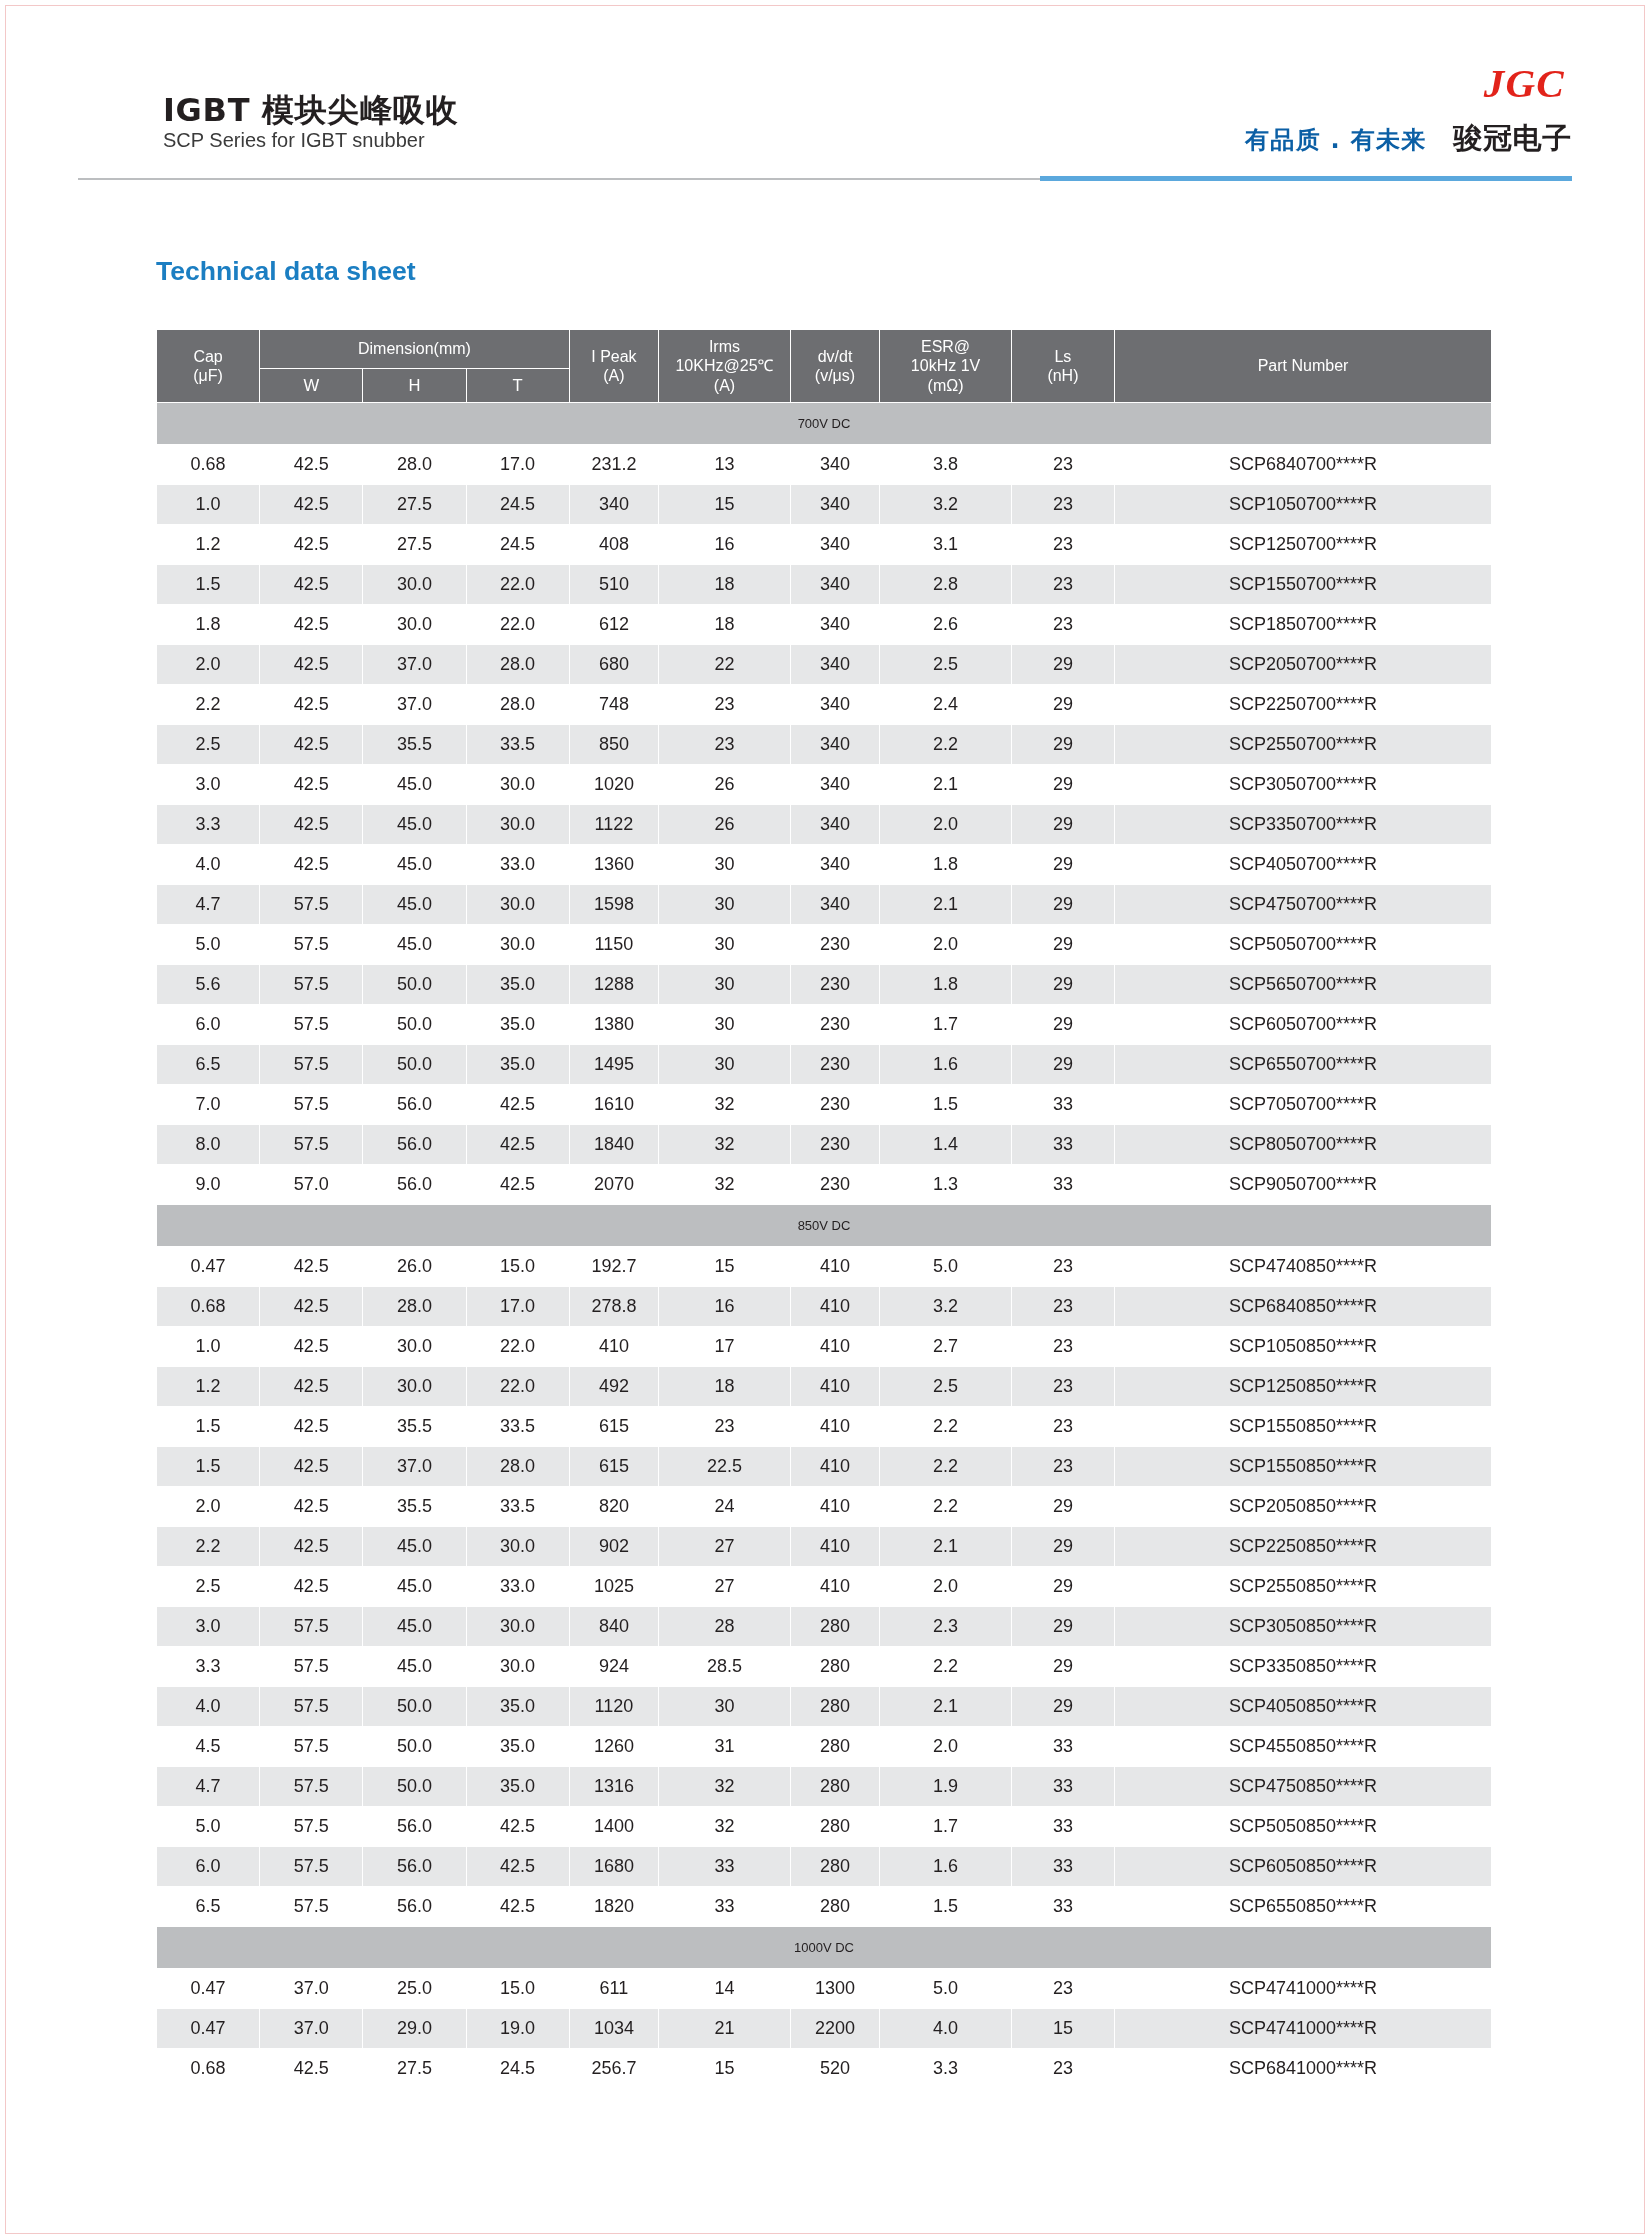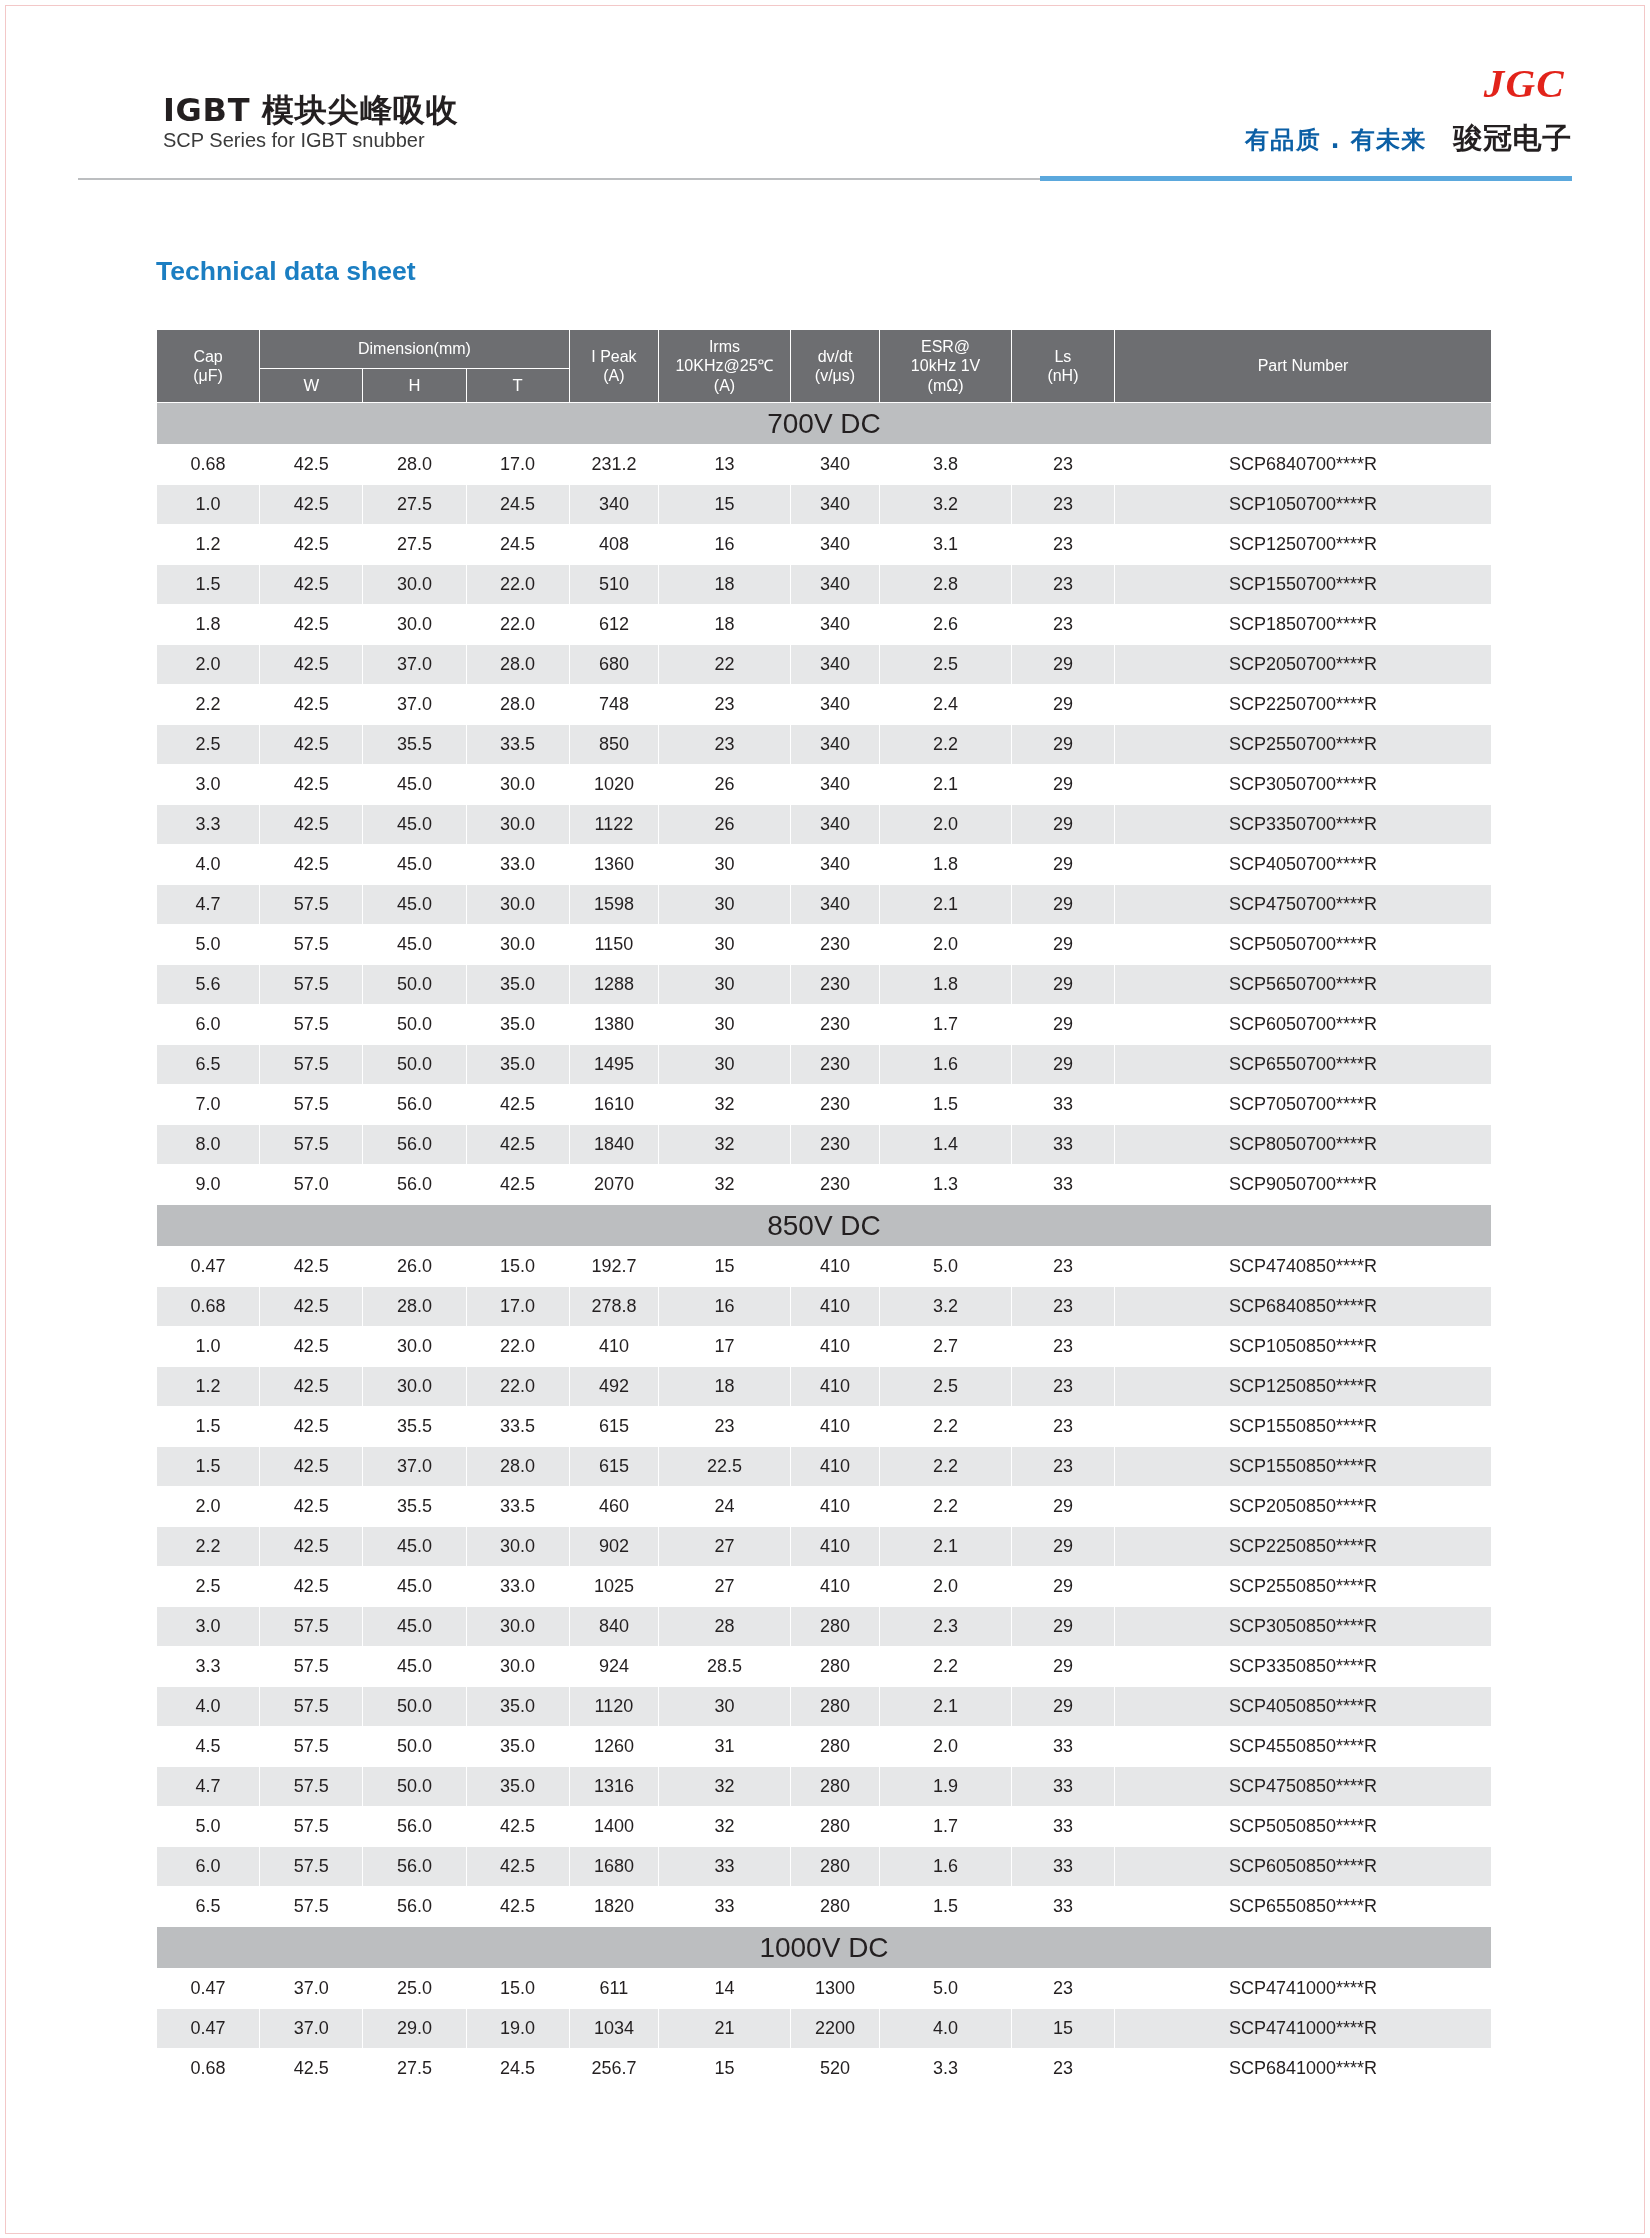--- a/index.html
+++ b/index.html
@@ -155,21 +155,21 @@
     height: 72px;
   }
   thead th.sub {
     height: 33px;
     font-size: 16.6px;
   }
   .band-row td {
     background: #bcbec0;
     color: #231f20;
     font-weight: bold;
-    font-size: 28px;
+    font-size: 13px;
     height: 41px;
     border: 1.3px solid #ffffff;
   }
   tbody tr.data td {
     height: 39px;
     font-size: 18px;
     color: #231f20;
   }
   tbody tr.data.odd td { background: #ffffff; }
   tbody tr.data.even td { background: #e6e7e8; }
@@ -566,21 +566,21 @@
             <td>410</td>
             <td>2.2</td>
             <td>23</td>
             <td>SCP1550850****R</td>
           </tr>
           <tr class="data odd">
             <td>2.0</td>
             <td>42.5</td>
             <td>35.5</td>
             <td>33.5</td>
-            <td>460</td>
+            <td>820</td>
             <td>24</td>
             <td>410</td>
             <td>2.2</td>
             <td>29</td>
             <td>SCP2050850****R</td>
           </tr>
           <tr class="data even">
             <td>2.2</td>
             <td>42.5</td>
             <td>45.0</td>

